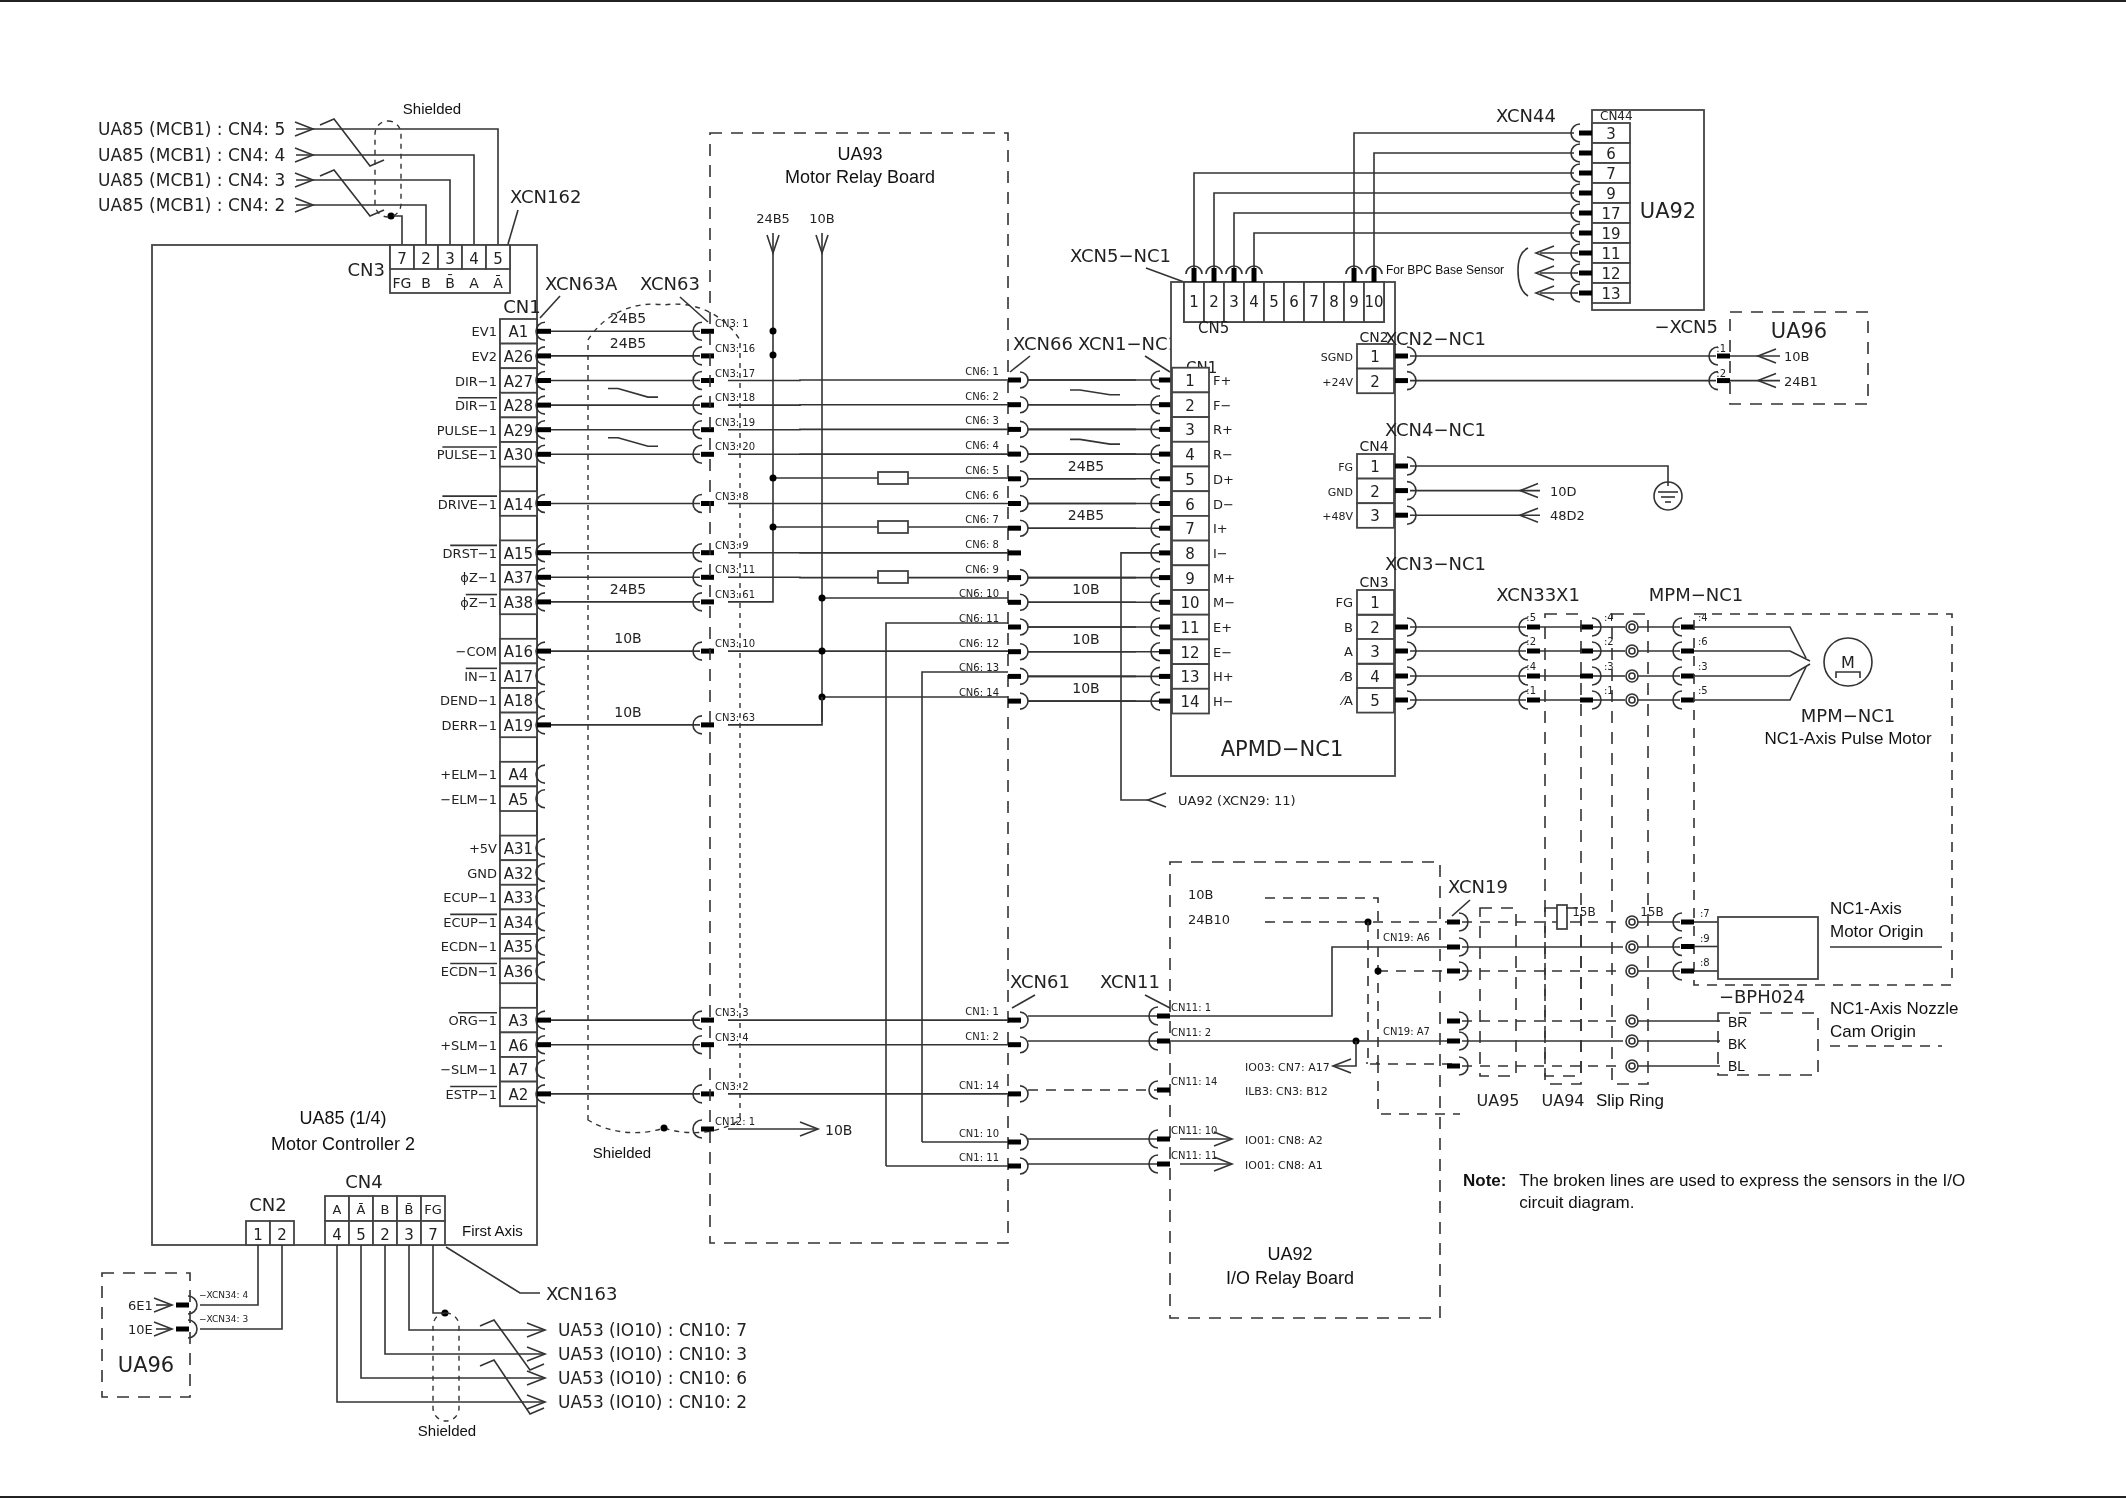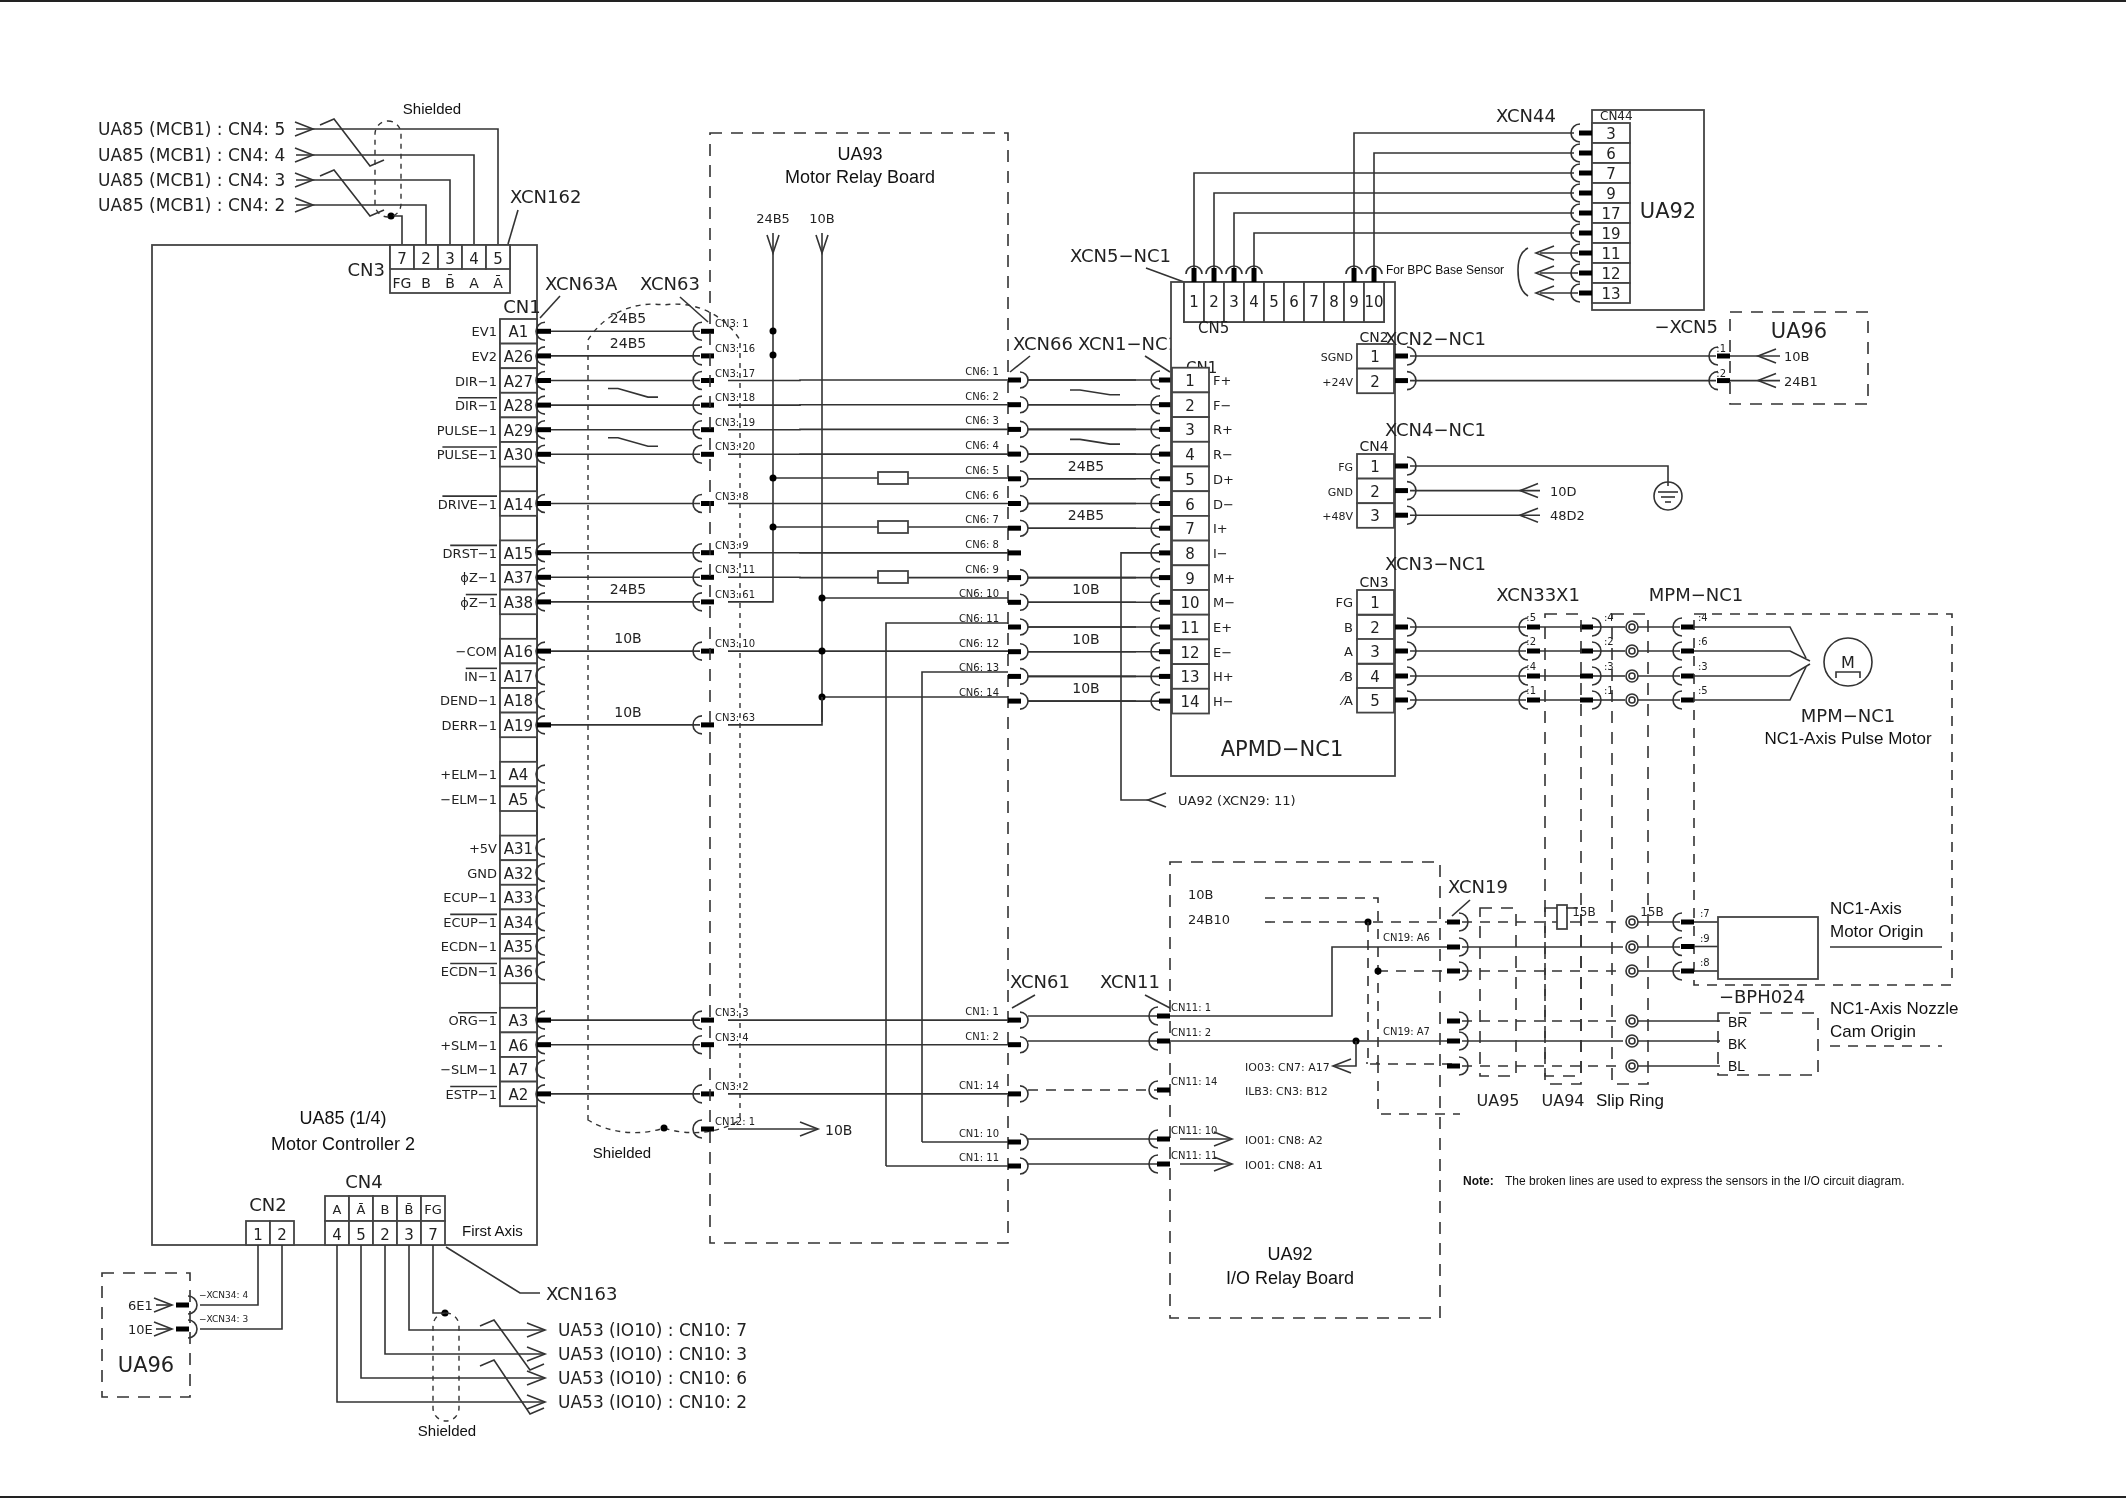--- a/index.html
+++ b/index.html
@@ -7,21 +7,21 @@
   #diagram{position:absolute;left:0;top:0;}
   .rule{position:absolute;left:0;width:2126px;height:2px;background:#222;}
   .t{font-family:"DejaVu Sans",sans-serif;fill:#222;}
   .ts{font-family:"Liberation Sans",sans-serif;fill:#111;}
   .w{stroke:#333;stroke-width:1.6;fill:none;}
   .wd{stroke:#333;stroke-width:1.6;fill:none;stroke-dasharray:10 8;}
   .box{stroke:#444;stroke-width:1.8;fill:#fff;}
   .dbox{stroke:#333;stroke-width:1.6;fill:none;stroke-dasharray:12 9;}
   .sh{stroke:#333;stroke-width:1.4;fill:none;stroke-dasharray:5 5;}
   .pin{stroke:#000;stroke-width:5;}
-  #note{position:absolute;left:1463px;top:1170px;width:560px;font-family:"Liberation Sans",sans-serif;font-size:12px;line-height:22px;}
+  #note{position:absolute;left:1463px;top:1170px;width:560px;font-family:"Liberation Sans",sans-serif;font-size:17px;line-height:22px;}
   #note b{font-weight:bold;}
 </style>
 </head>
 <body>
 
 <div class="rule" style="top:0;"></div>
 <div class="rule" style="top:1496px;"></div>
 
 <svg id="diagram" width="2126" height="1500" viewBox="0 0 2126 1500" xmlns="http://www.w3.org/2000/svg">
     <text x="98" y="135" font-size="17" text-anchor="start" class="t">UA85 (MCB1) : CN4: 5</text>

